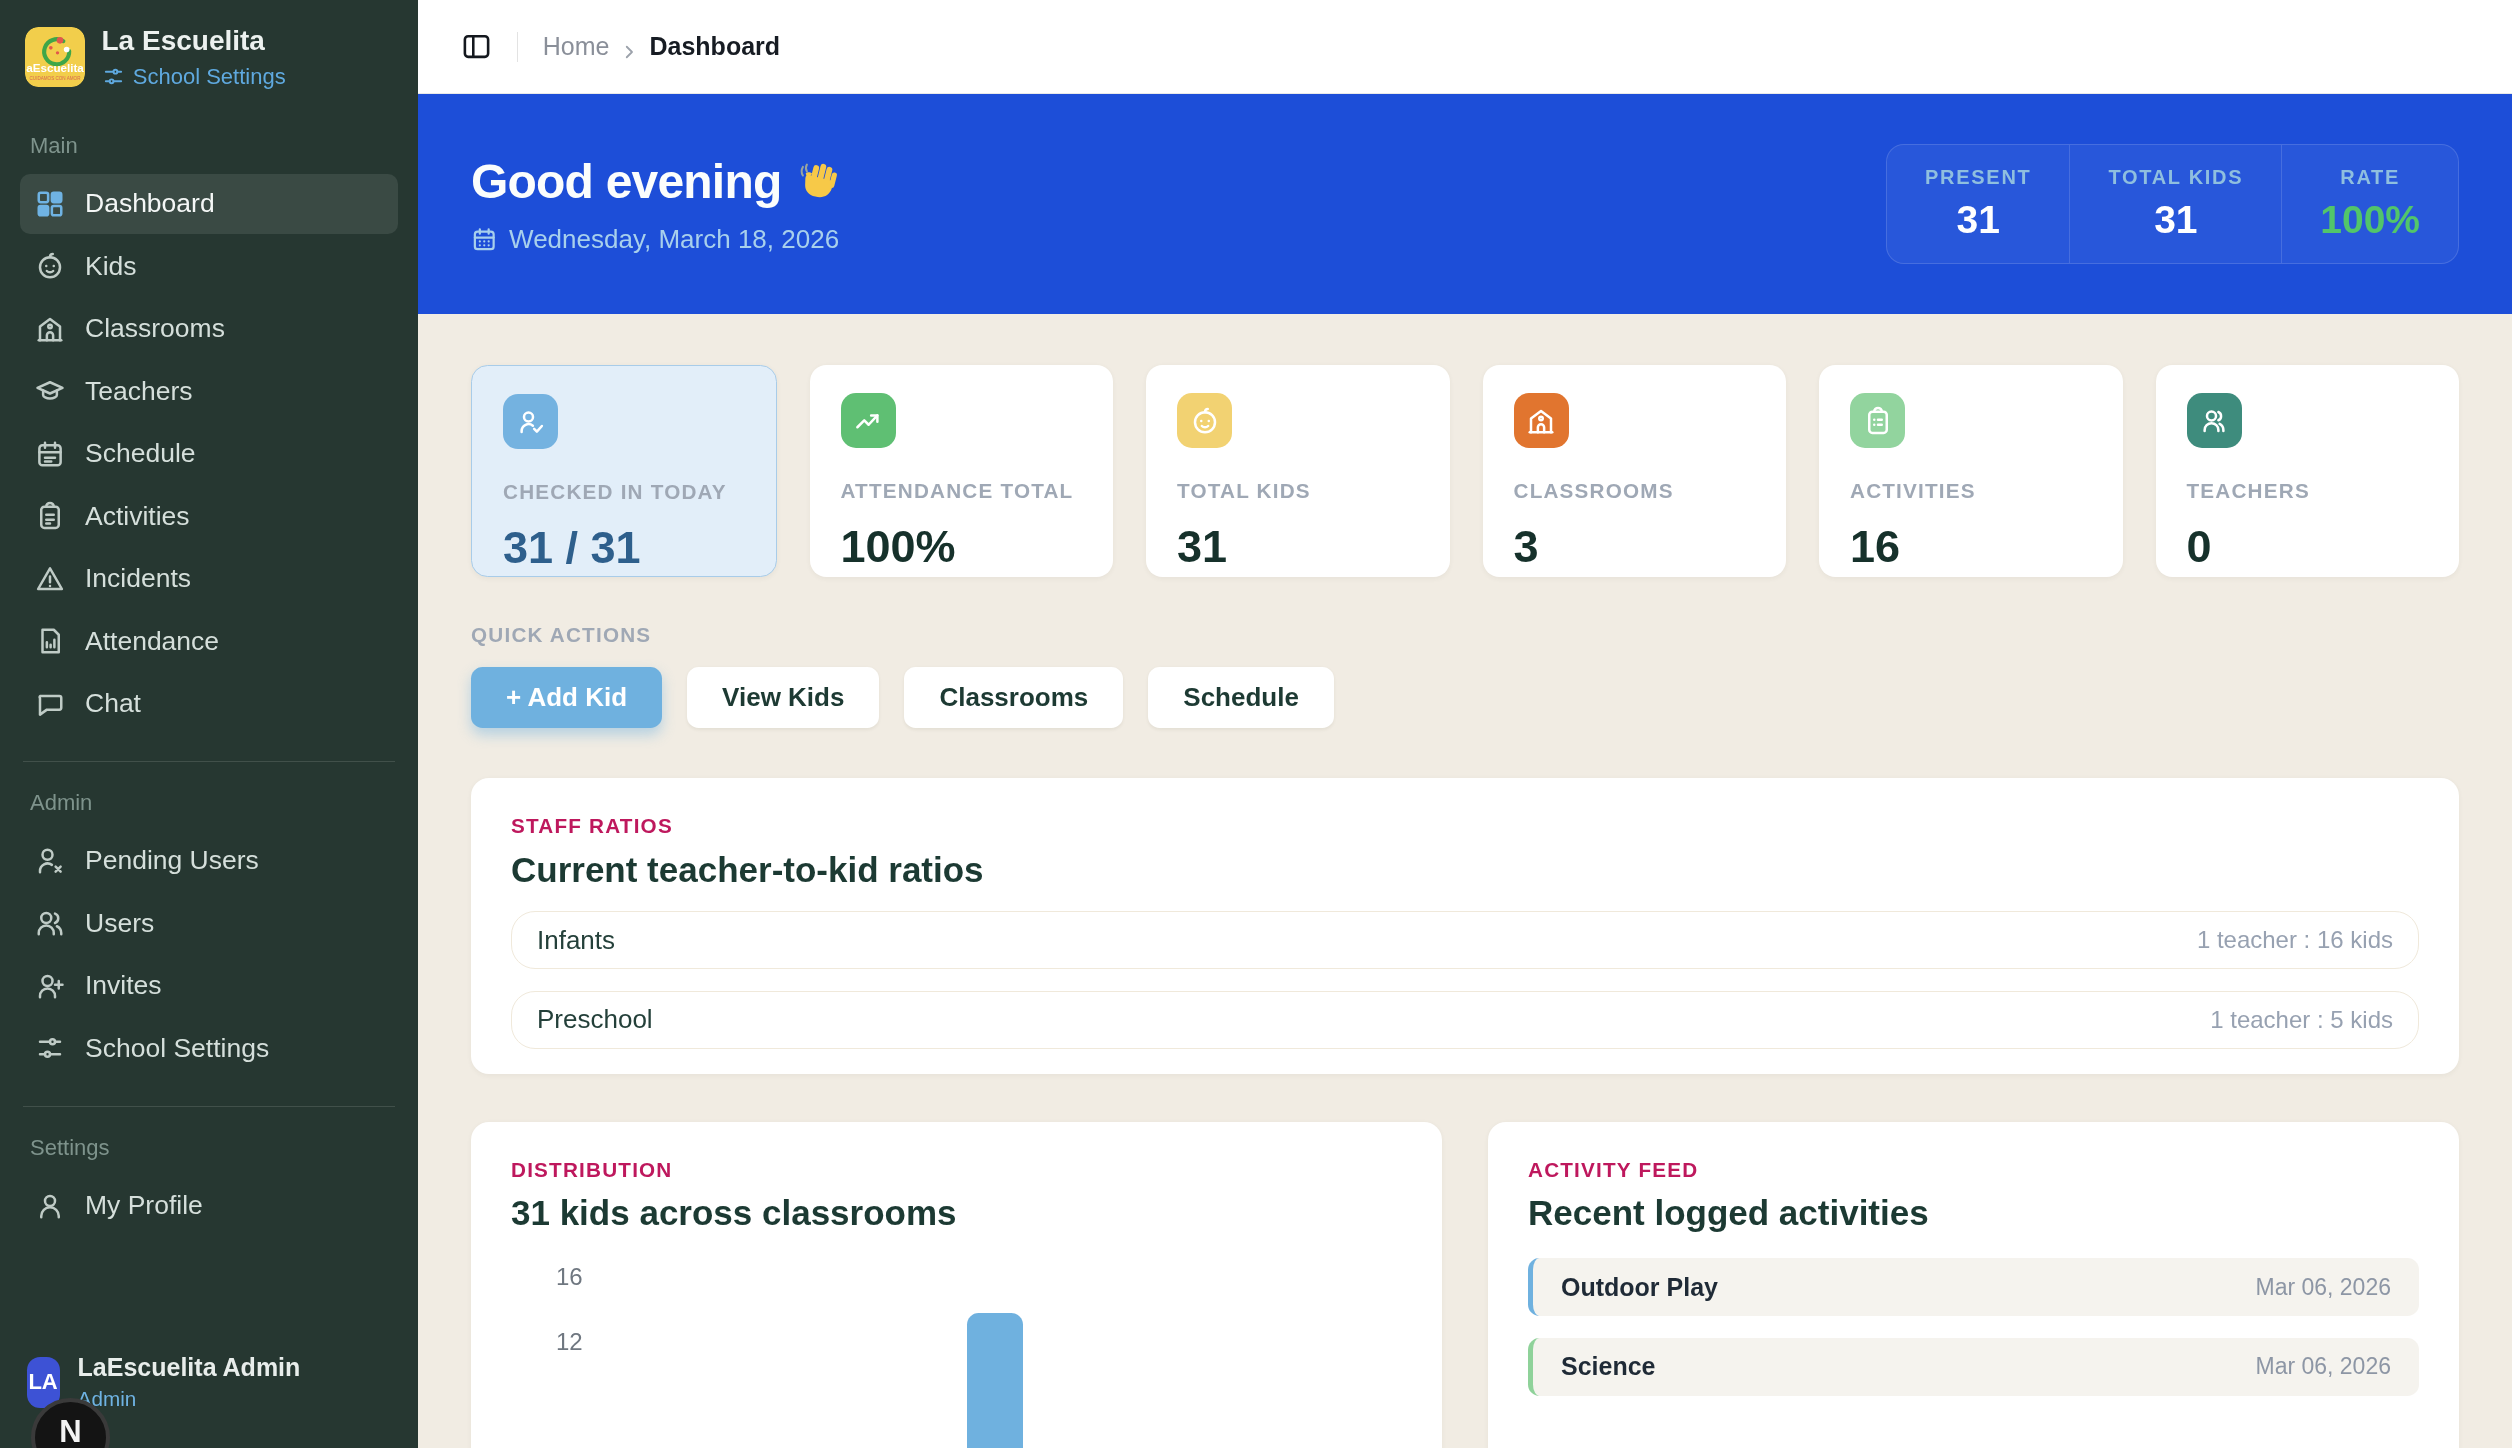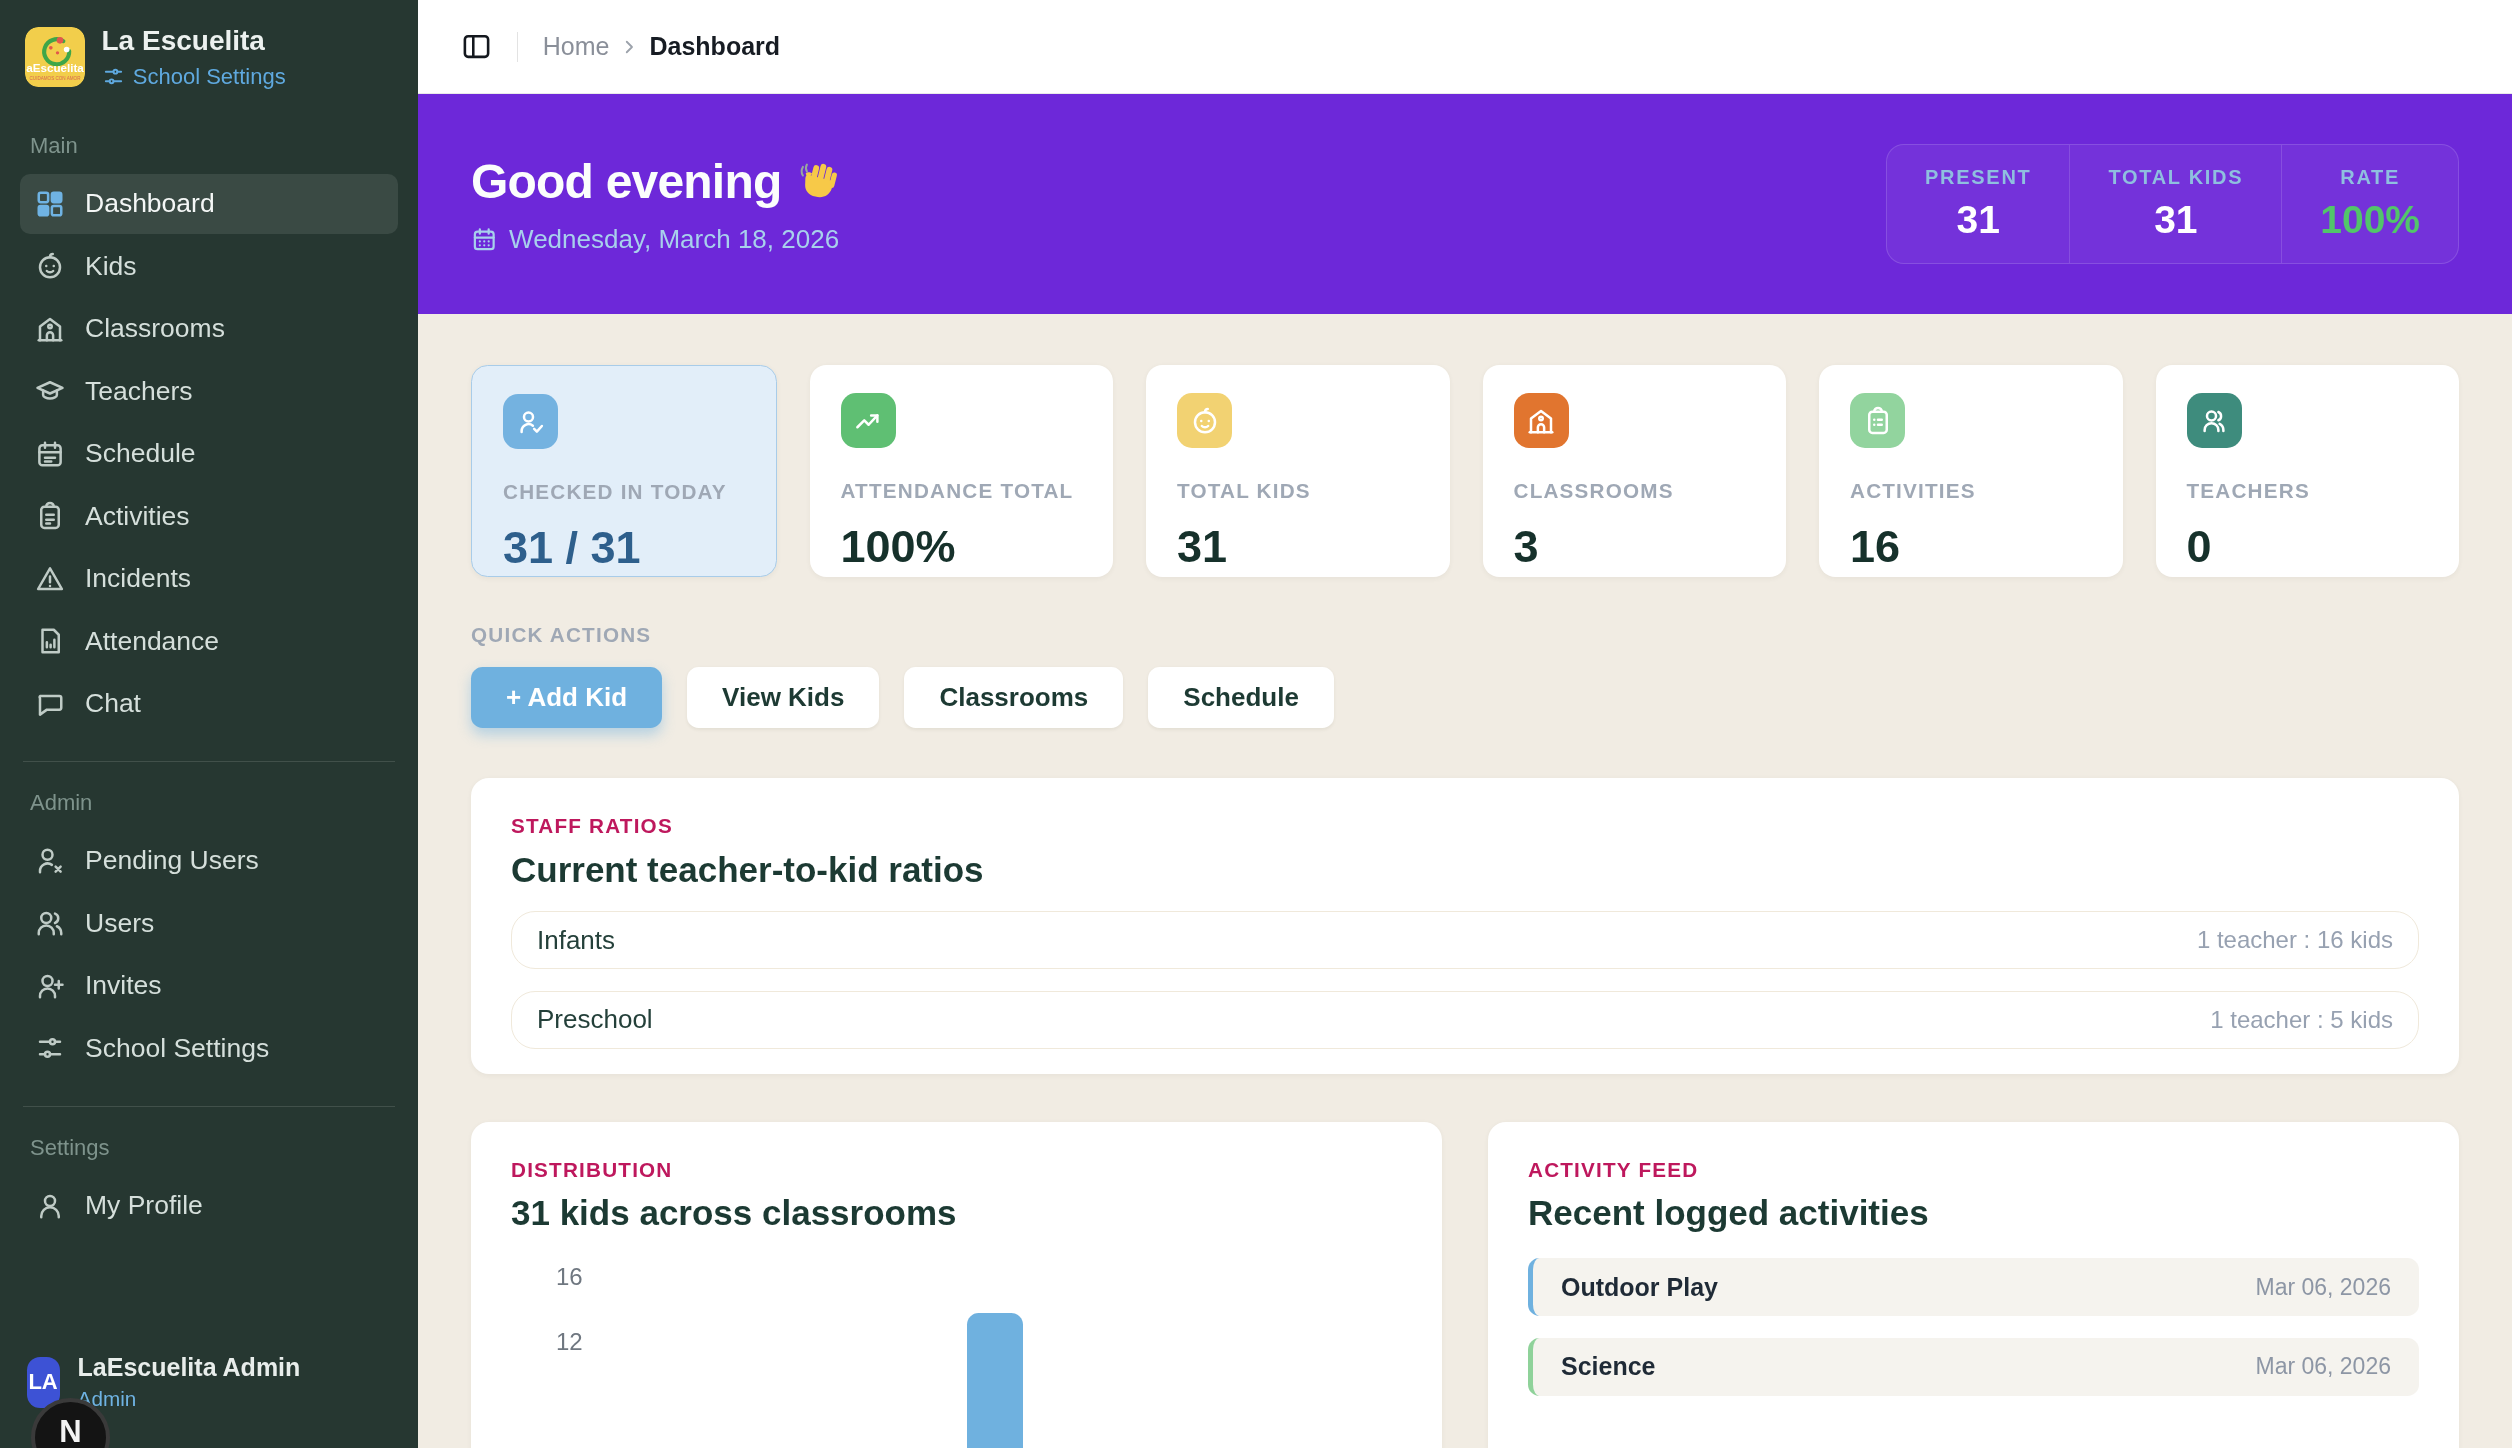--- a/index.html
+++ b/index.html
@@ -30,26 +30,26 @@
   .fab { position:absolute; left:31px; bottom:-28px; width:79px; height:79px; border-radius:50%;
          background:#141414; border:4.1px solid #3A3A3A; color:#F4F4F4; font-size:31px; font-weight:700;
          display:flex; align-items:flex-start; justify-content:center; padding-top:11.6px; cursor:pointer; }
 
   
   .main { flex:1; display:flex; flex-direction:column; min-width:0; }
   .topbar { height:94px; background:#FFFFFF; border-bottom:0.8px solid #E9E9E9;
             display:flex; align-items:center; padding:0 43px; gap:25px; flex-shrink:0; }
   .panel-btn { width:31px; height:31px; color:#14181E; cursor:pointer; }
   .tb-divider { width:0.8px; height:30px; background:#E3E3E3; }
-  .crumbs { display:flex; align-items:center; gap:11px; }
+  .crumbs { display:flex; align-items:flex-end; gap:11px; }
   .crumb-home { font-size:25px; color:#8A8F99; cursor:pointer; }
   .crumb-sep { width:18px; height:18px; color:#9CA2AB; }
   .crumb-current { font-size:25px; font-weight:600; color:#171C23; }
 
-  .hero { height:220px; background:#6d28d9; display:flex; align-items:center;
+  .hero { height:220px; background:#1d4ed8; display:flex; align-items:center;
           justify-content:space-between; padding:0 53px; flex-shrink:0; }
   .greet-row { display:flex; align-items:center; gap:16.5px; }
   .greet { font-size:48px; font-weight:700; color:#FBFDFC; letter-spacing:-0.8px; }
   .wave { width:46px; height:46px; }
   .hero-date { margin-top:15px; display:flex; align-items:center; gap:11.6px;
                font-size:26px; color:#A8D0EC; }
   .cal-ic { width:26.5px; height:26.5px; color:#A8D0EC; }
   .hero-stats { display:flex; align-items:stretch; border:1.7px solid rgba(255,255,255,0.14);
                 background:rgba(255,255,255,0.05); border-radius:18px; }
   .hs-col { padding:21.5px 38px; text-align:center; }

